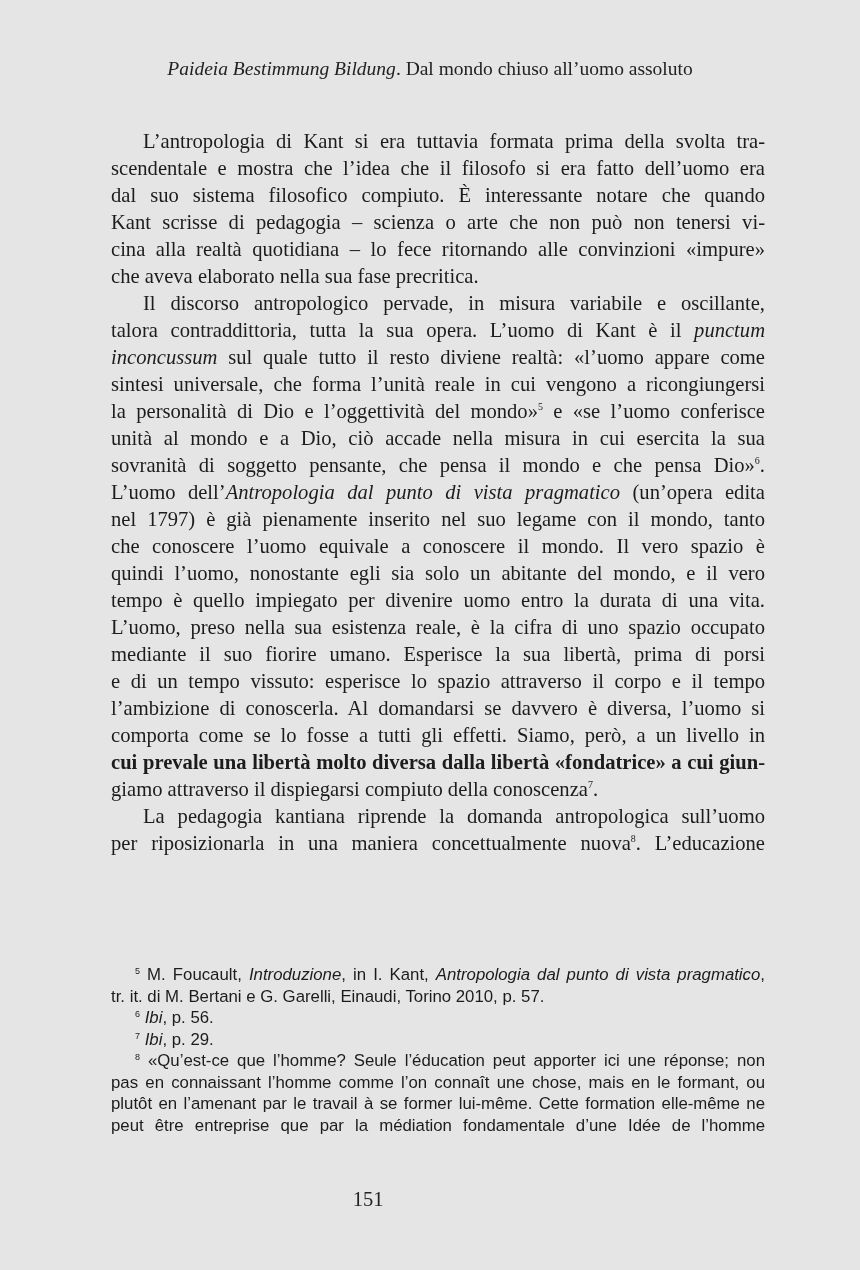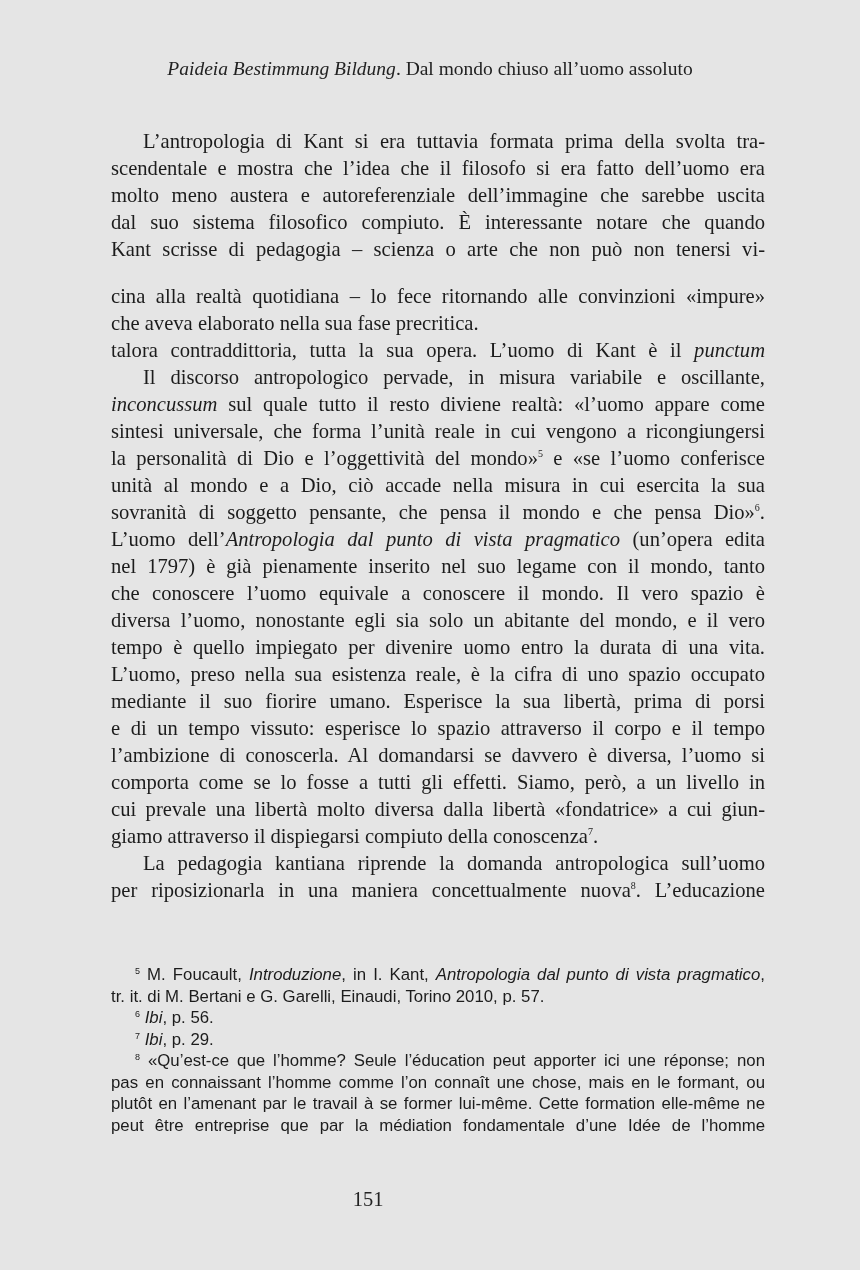--- a/index.html
+++ b/index.html
@@ -41,46 +41,45 @@
 
   <div class="running-head">
     <i>Paideia Bestimmung Bildung</i><span>. Dal mondo chiuso all’uomo assoluto</span>
   </div>
 
   <div class="body-text">
 
     <p style="text-indent: 0px;">
       <span class="line" style="padding-left: 32px;">L’antropologia di Kant si era tuttavia formata prima della svolta tra-</span>
       <span class="line" style="text-indent: 0px; padding-left: 0px;">scendentale e mostra che l’idea che il filosofo si era fatto dell’uomo era</span>
-      <span class="line" style="padding-left: 0px;">molto meno austera e autoreferenziale dell’immagine che sarebbe uscita</span>
       <span class="line" style="padding-left: 0px;">dal suo sistema filosofico compiuto. È interessante notare che quando</span>
       <span class="line" style="padding-left: 0px;">Kant scrisse di pedagogia – scienza o arte che non può non tenersi vi-</span>
-      <span class="line" style="padding-left: 0px; margin-top: 20px;">cina alla realtà quotidiana – lo fece ritornando alle convinzioni «impure»</span>
+      <span class="line" style="padding-left: 0px;">cina alla realtà quotidiana – lo fece ritornando alle convinzioni «impure»</span>
       <span class="line last" style="padding-left: 0px;">che aveva elaborato nella sua fase precritica.</span>
     </p>
 
     <p style="text-indent: 0px;">
+      <span class="line" style="padding-left: 32px;">Il discorso antropologico pervade, in misura variabile e oscillante,</span>
       <span class="line" style="padding-left: 0px;"><span>talora contraddittoria, tutta la sua opera. L’uomo di Kant è il </span><i>punctum</i></span>
-      <span class="line" style="padding-left: 32px;">Il discorso antropologico pervade, in misura variabile e oscillante,</span>
       <span class="line" style="padding-left: 0px;"><i>inconcussum</i><span> sul quale tutto il resto diviene realtà: «l’uomo appare come</span></span>
       <span class="line" style="padding-left: 0px;">sintesi universale, che forma l’unità reale in cui vengono a ricongiungersi</span>
       <span class="line" style="padding-left: 0px;"><span>la personalità di Dio e l’oggettività del mondo»</span><sup class="fn">5</sup><span> e «se l’uomo conferisce</span></span>
       <span class="line" style="padding-left: 0px;">unità al mondo e a Dio, ciò accade nella misura in cui esercita la sua</span>
       <span class="line" style="padding-left: 0px;"><span>sovranità di soggetto pensante, che pensa il mondo e che pensa Dio»</span><sup class="fn">6</sup><span>.</span></span>
       <span class="line" style="padding-left: 0px;"><span>L’uomo dell’</span><i>Antropologia dal punto di vista pragmatico</i><span> (un’opera edita</span></span>
       <span class="line" style="padding-left: 0px;">nel 1797) è già pienamente inserito nel suo legame con il mondo, tanto</span>
       <span class="line" style="padding-left: 0px;">che conoscere l’uomo equivale a conoscere il mondo. Il vero spazio è</span>
-      <span class="line" style="padding-left: 0px;">diversa l’uomo, nonostante egli sia solo un abitante del mondo, e il vero</span>
+      <span class="line" style="padding-left: 0px;">quindi l’uomo, nonostante egli sia solo un abitante del mondo, e il vero</span>
       <span class="line" style="padding-left: 0px;">tempo è quello impiegato per divenire uomo entro la durata di una vita.</span>
       <span class="line" style="padding-left: 0px;">L’uomo, preso nella sua esistenza reale, è la cifra di uno spazio occupato</span>
       <span class="line" style="padding-left: 0px;">mediante il suo fiorire umano. Esperisce la sua libertà, prima di porsi</span>
       <span class="line" style="padding-left: 0px;">e di un tempo vissuto: esperisce lo spazio attraverso il corpo e il tempo</span>
       <span class="line" style="padding-left: 0px;">l’ambizione di conoscerla. Al domandarsi se davvero è diversa, l’uomo si</span>
       <span class="line" style="padding-left: 0px;">comporta come se lo fosse a tutti gli effetti. Siamo, però, a un livello in</span>
-      <span class="line" style="padding-left: 0px;">cui prevale una libertà molto diversa dalla libertà «fondatrice» a cui giun-</span>
+      <span class="line" style="padding-left: 0px; font-weight: bold;">cui prevale una libertà molto diversa dalla libertà «fondatrice» a cui giun-</span>
       <span class="line last" style="padding-left: 0px;"><span>giamo attraverso il dispiegarsi compiuto della conoscenza</span><sup class="fn">7</sup><span>.</span></span>
     </p>
 
     <p style="text-indent: 0px;">
       <span class="line" style="padding-left: 32px;">La pedagogia kantiana riprende la domanda antropologica sull’uomo</span>
       <span class="line" style="padding-left: 0px;"><span>per riposizionarla in una maniera concettualmente nuova</span><sup class="fn">8</sup><span>. L’educazione</span></span>
     </p>
 
   </div>
 

